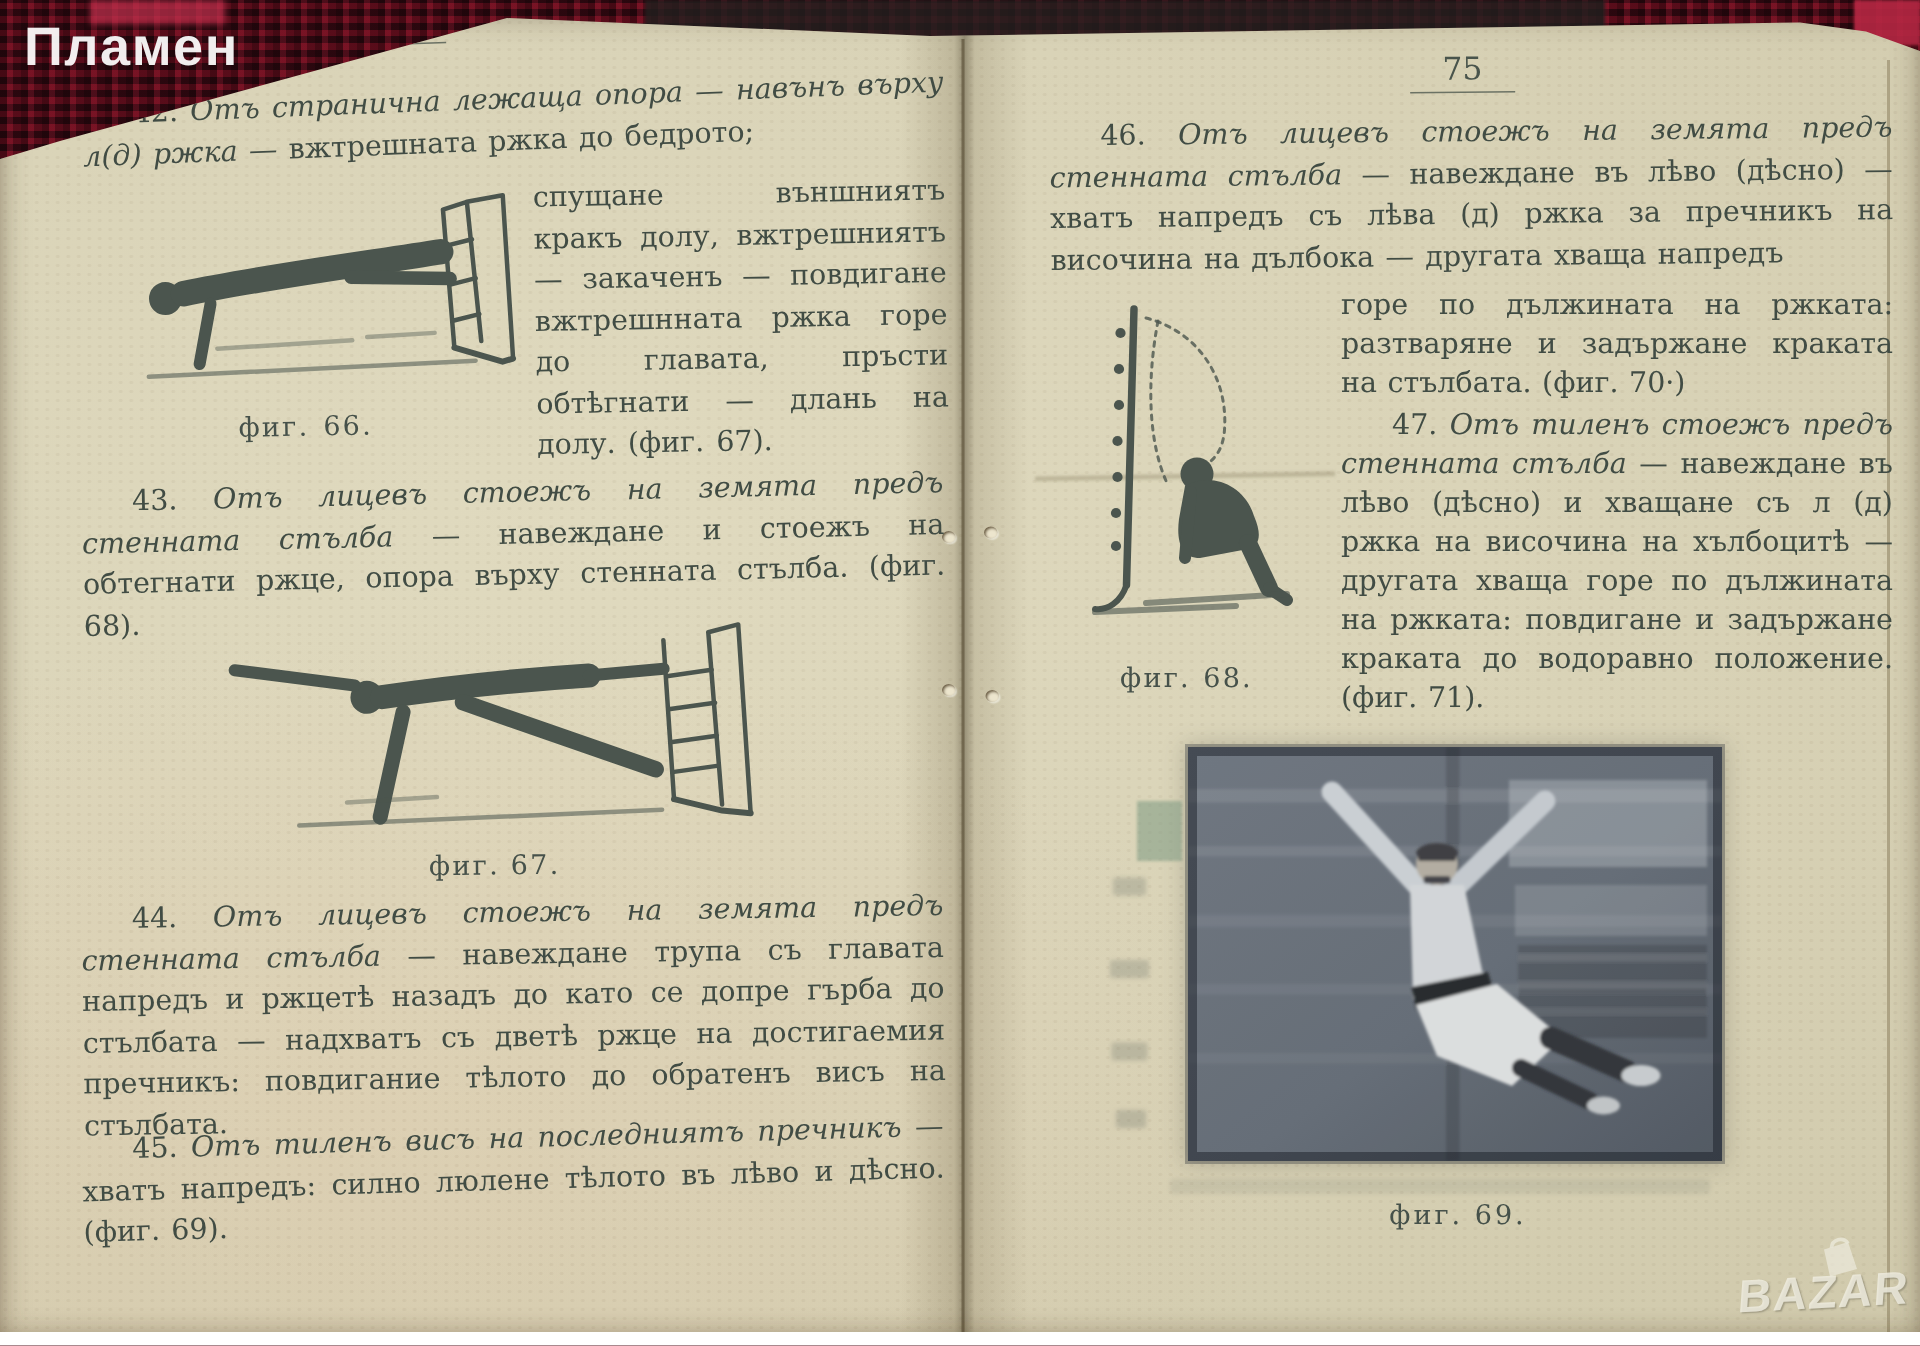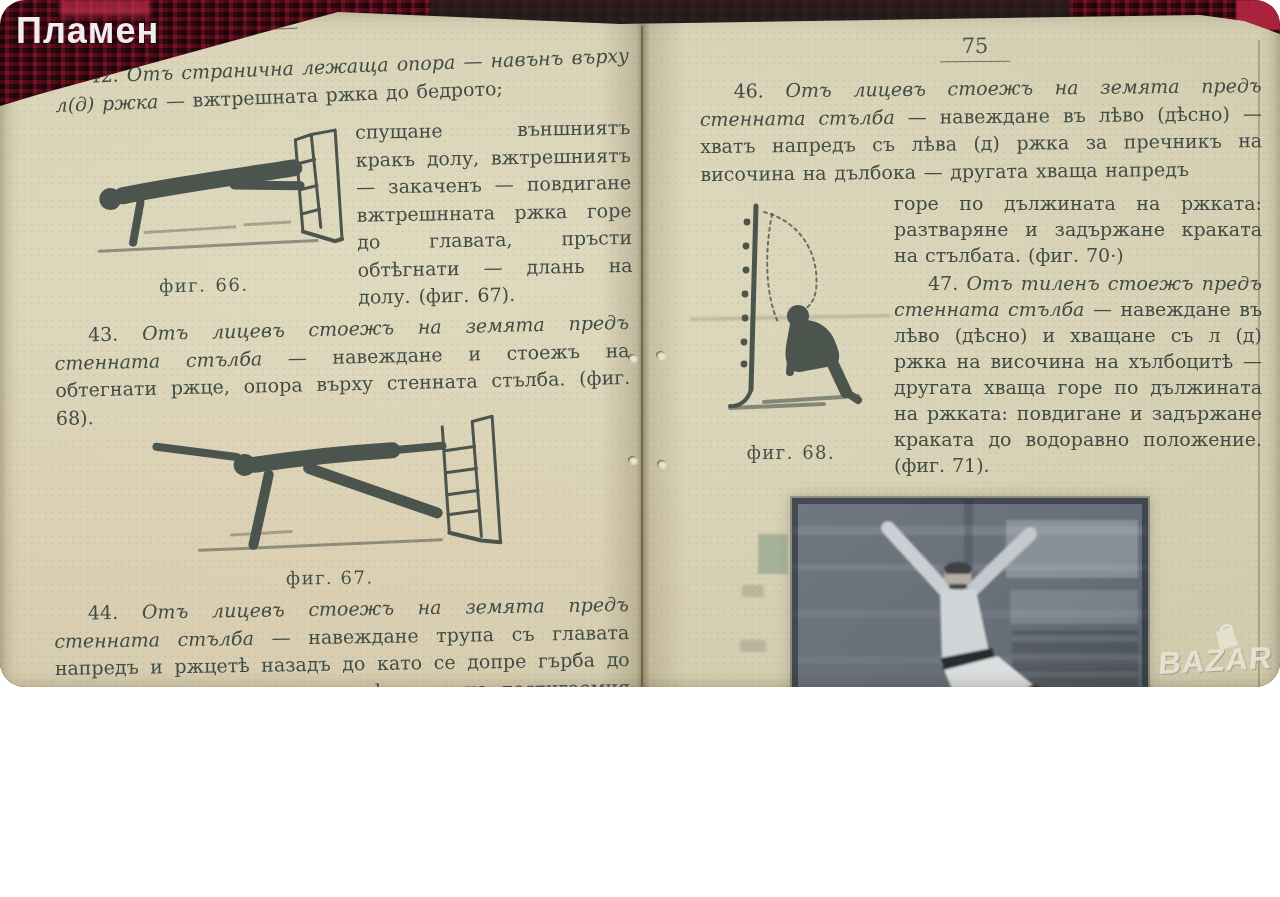--- a/index.html
+++ b/index.html
@@ -1,23 +1,22 @@
 <!DOCTYPE html>
 <html><head>
 <meta charset="utf-8">
 <style>
   html,body{margin:0;padding:0;}
   .stage{
-    position:relative;width:1280px;height:687px;overflow:hidden;
+    position:relative;width:1280px;height:888px;overflow:hidden;
     font-family:"DejaVu Serif","DejaVu Sans",serif;
     background-color:#55101c;
     background-image:
       repeating-linear-gradient(90deg, rgba(0,0,0,.38) 0 5px, rgba(150,30,50,.25) 5px 9px, rgba(0,0,0,.2) 9px 14px),
       repeating-linear-gradient(0deg, rgba(130,15,35,.55) 0 4px, rgba(30,5,12,.6) 4px 9px);
-    border-radius: 25px;
   }
   .fabric-dark{position:absolute;left:430px;top:0;width:640px;height:26px;background:#23201f;opacity:.8;filter:blur(1px);}
   .fabric-red{position:absolute;left:1236px;top:0;width:44px;height:30px;background:#b52743;opacity:.9;filter:blur(1px);}
   .fabric-pink{position:absolute;left:60px;top:0;width:90px;height:16px;background:#c2314e;opacity:.7;filter:blur(2px);}
 
   .book{
     position:absolute;inset:0;
     clip-path:polygon(0 106px,40px 94px,338px 12px,620px 24px,1200px 15px,1244px 21px,1280px 34px,1280px 897px,0 897px);
     background:
       radial-gradient(90% 70% at 20% 85%, rgba(233,200,170,.25) 0%, rgba(233,200,170,0) 55%),

